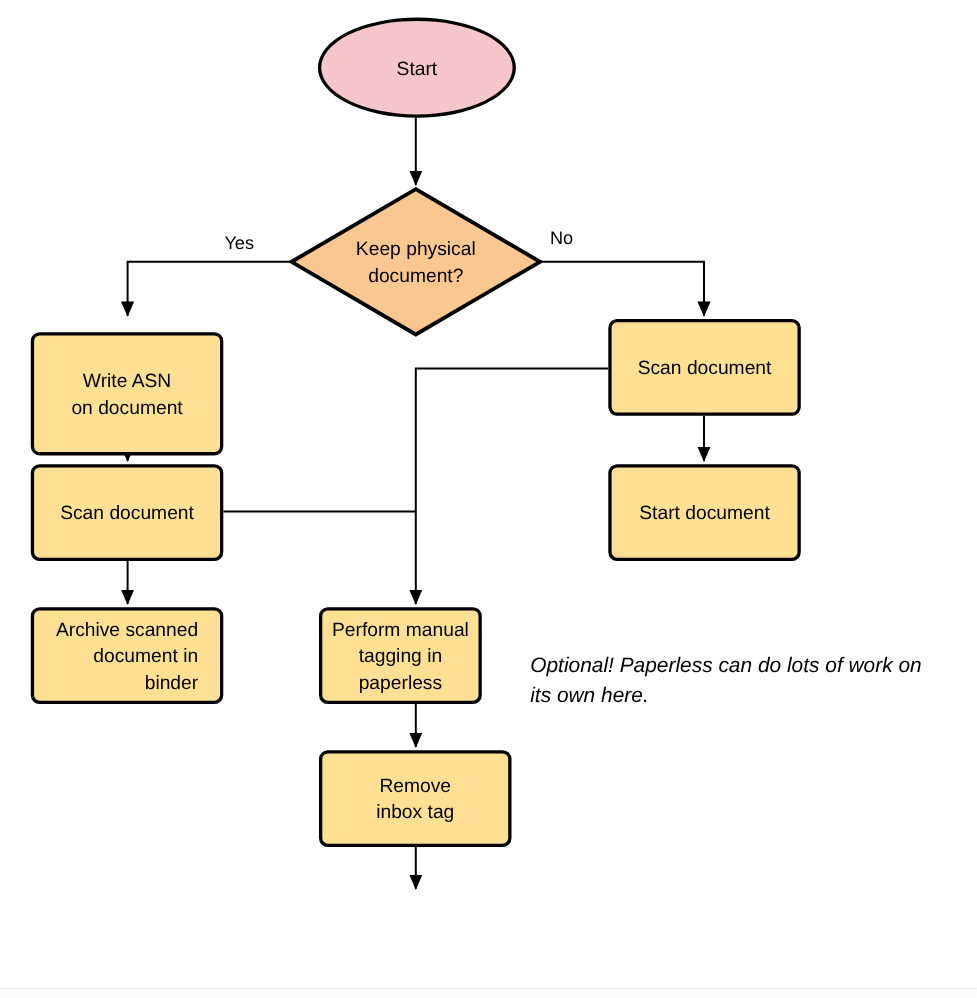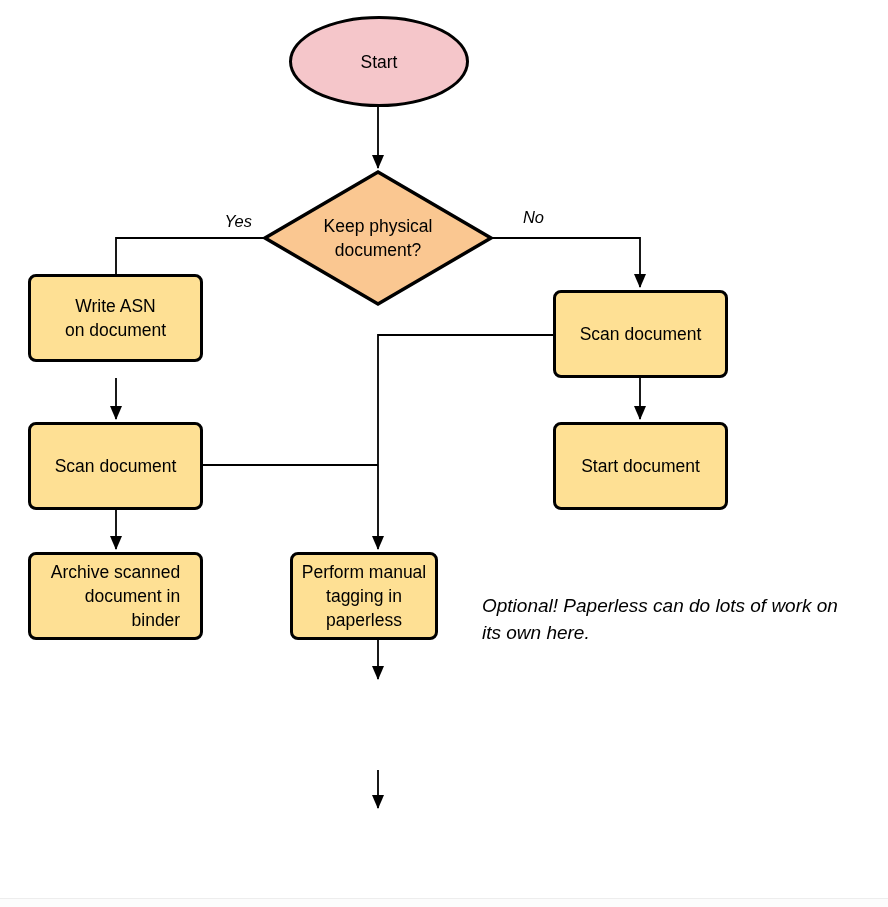--- a/index.html
+++ b/index.html
@@ -61,23 +61,22 @@
     border-radius: 50%;
   }
   .decision-label {
     background: transparent;
     border: none;
   }
   .edge-label {
     position: absolute;
     font-size: 16.5px;
     line-height: 20px;
-    text-align: right;
+    text-align: left;
     color: var(--text, #000);
-    font-style: italic;
   }
   .annotation {
     position: absolute;
     left: 482px;
     top: 592px;
     width: 412px;
     font-size: 19px;
     line-height: 27px;
     font-style: italic;
     white-space: pre-line;
@@ -125,21 +124,21 @@
 
   <div class="node decision-label" style="left:265px; top:172px; width:226px; height:132px;justify-content:center;">
     <span>Keep physical
 document?</span>
   </div>
 
   <div class="edge-label" style="left:204px; top:211px; width:48px;">Yes</div>
 
   <div class="edge-label" style="left:500px; top:207px; width:44px;">No</div>
 
-  <div class="node process" style="left:28px; top:274px; width:175px; height:88px;">
+  <div class="node process" style="left:28px; top:302px; width:175px; height:112px;">
     <span>Write ASN
 on document</span>
   </div>
 
   <div class="node process" style="left:28px; top:422px; width:175px; height:88px;">
     <span>Scan document</span>
   </div>
 
   <div class="node process" style="left:28px; top:552px; width:175px; height:88px;text-align:right;">
     <span>Archive scanned
@@ -157,17 +156,21 @@
 
   <div class="node process" style="left:290px; top:552px; width:148px; height:88px;">
     <span>Perform manual
 tagging in
 paperless</span>
   </div>
 
   <div class="annotation">Optional! Paperless can do lots of work on
 its own here.</div>
 
+  <div class="node process" style="left:290px; top:682px; width:175px; height:88px;">
+    <span>Remove
+inbox tag</span>
+  </div>
 
 
   <div class="bottom-edge"></div>
 
 </div>
 
 </body></html>

